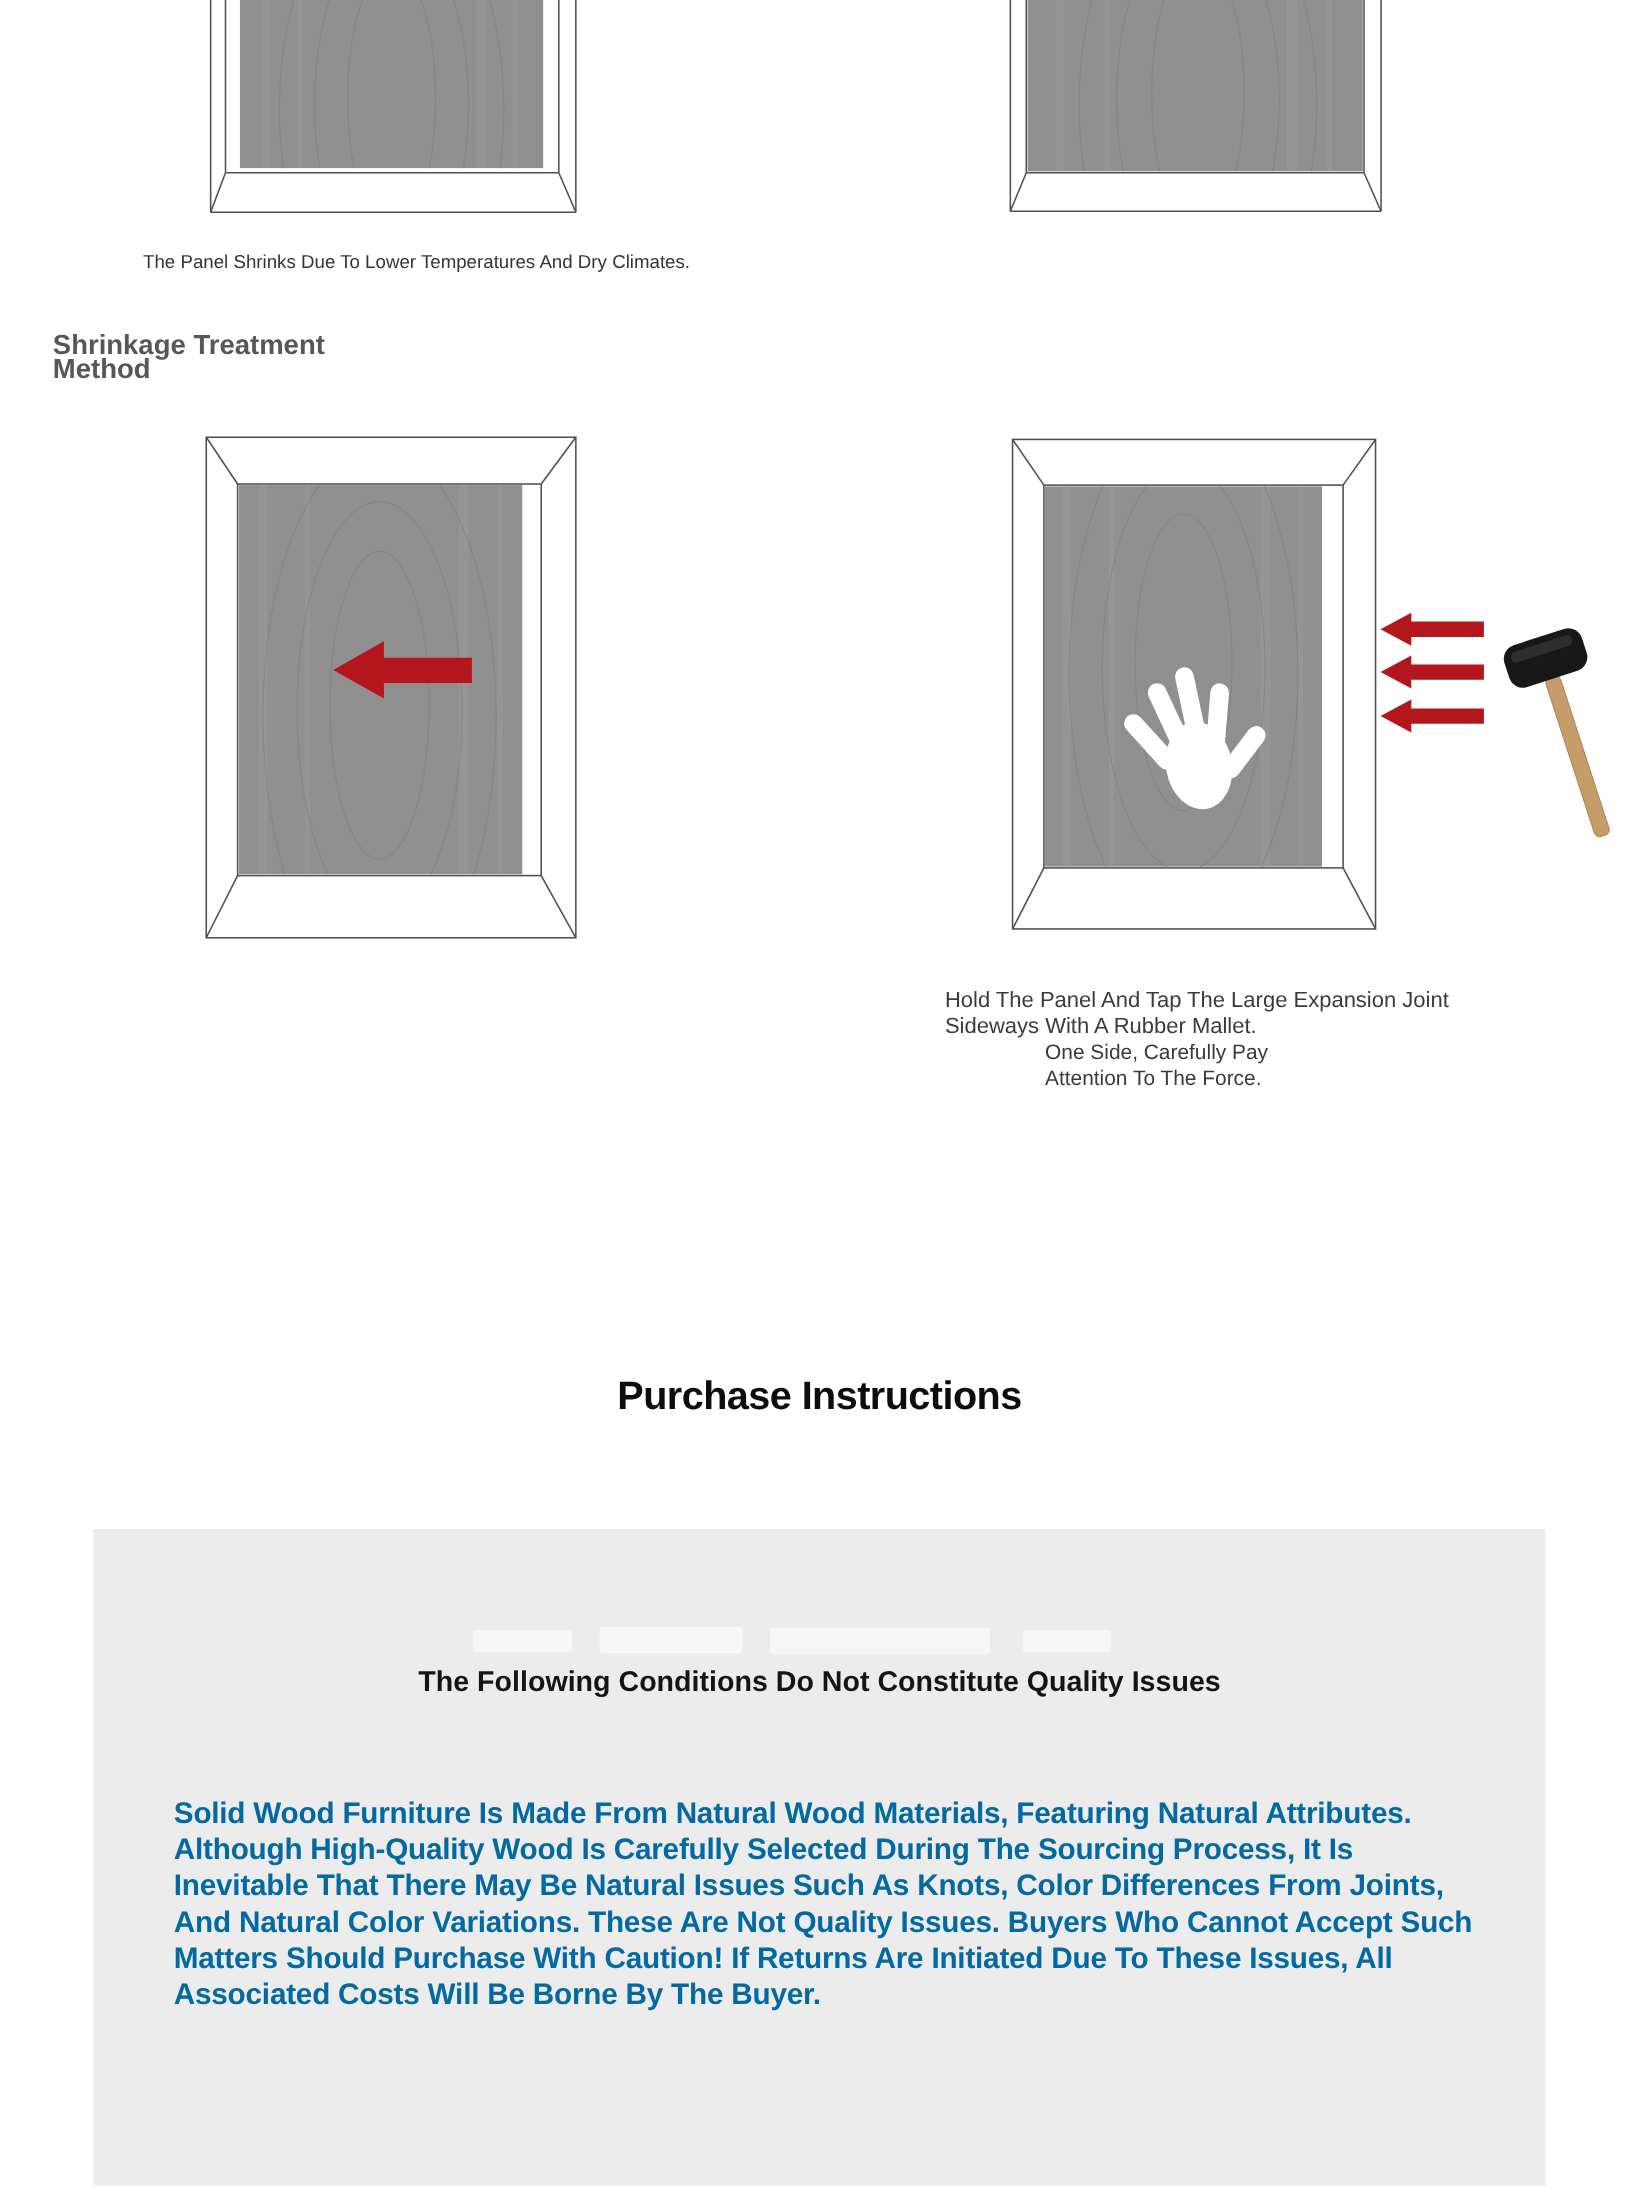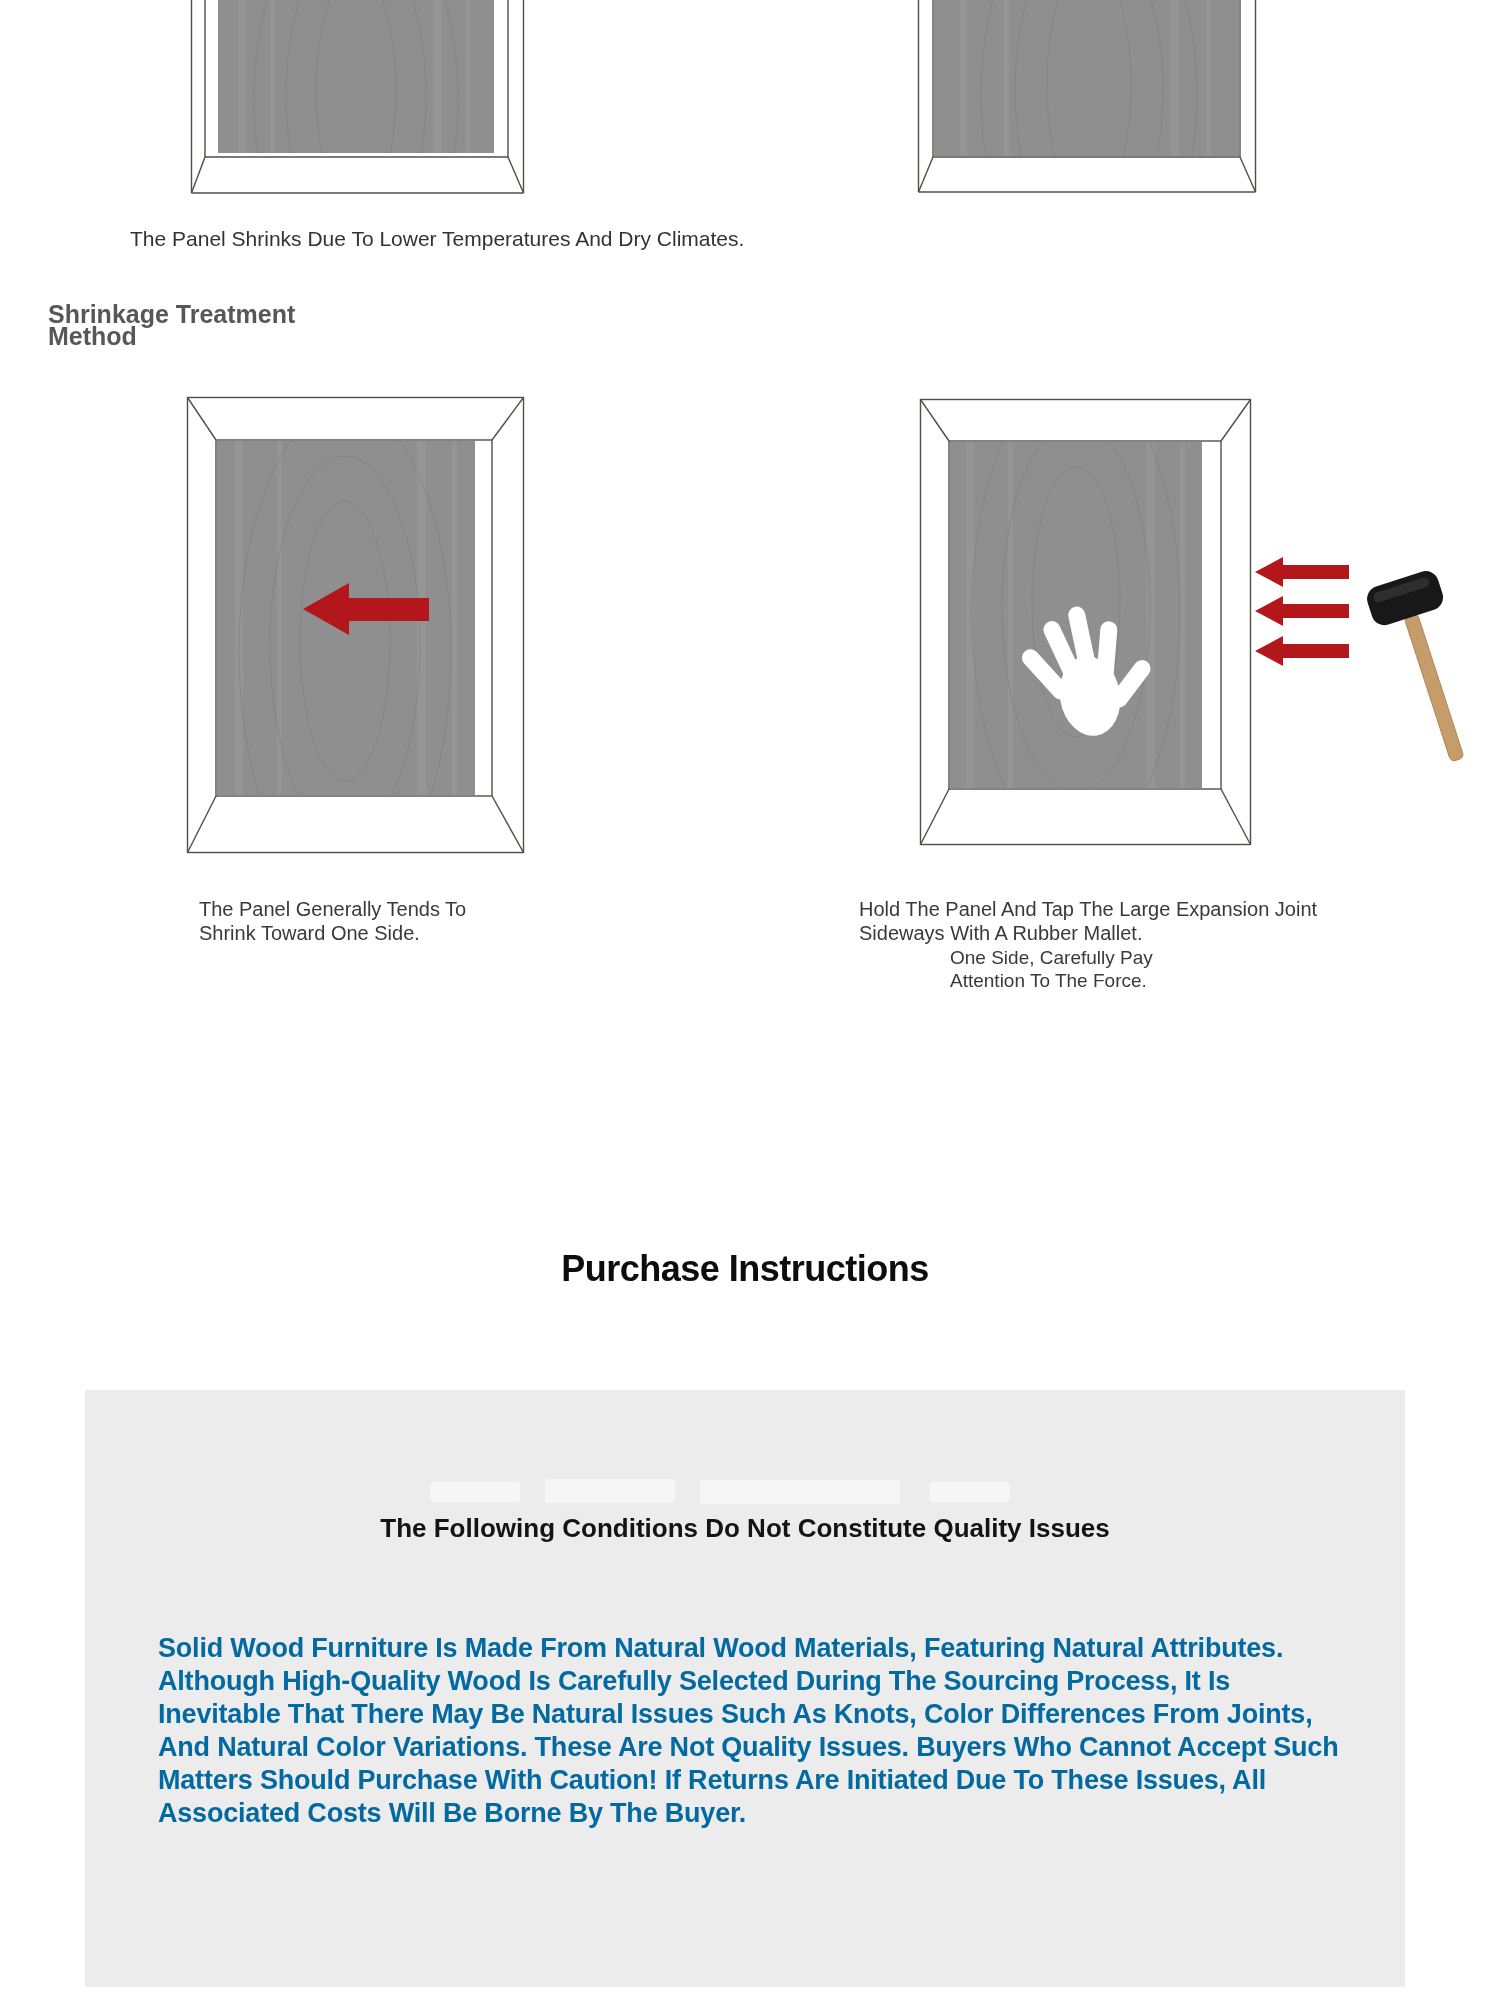--- a/index.html
+++ b/index.html
@@ -1,19 +1,19 @@
 <!DOCTYPE html>
 <html><head>
 <meta charset="utf-8">
 <style>
   html,body{margin:0;padding:0;background:#ffffff;}
   .page{position:relative;width:1490px;height:2000px;background:#ffffff;overflow:hidden;
         font-family:"Liberation Sans",sans-serif;}
   .abs{position:absolute;}
-  .cap{color:#333333;font-size:21px;line-height:23px;}
+  .cap{color:#333333;font-size:17px;line-height:23px;}
   .cap--mid{font-size:20px;line-height:24px;color:#3a3a3a;}
   .cap--note{font-size:19px;line-height:23px;color:#3a3a3a;}
   .preline{white-space:pre-line;}
   .sec-heading{font-weight:bold;color:#575757;font-size:25px;line-height:22px;}
   .title{left:0;top:1248px;width:100%;text-align:center;font-size:36px;font-weight:800;
          color:#0d0d0d;letter-spacing:-0.5px;}
   .graybox{left:85px;top:1390px;width:1320px;height:597px;background:#ececec;}
   .box-heading{left:85px;top:1513px;width:1320px;text-align:center;font-weight:bold;
                font-size:26px;color:#141414;}
   .body-text{left:158px;top:1632px;width:1182px;font-weight:bold;font-size:27px;
@@ -151,22 +151,20 @@
       <polygon points="336,253 364,238 364,246 430,246 430,260 364,260 364,268"></polygon>
     </g>
 
     <g transform="translate(487,203) rotate(-18)">
       <rect x="-7" y="15" width="14" height="152" rx="5" fill="#c69c6b" stroke="#a87f4f" stroke-width="0.8"></rect>
       <rect x="-37" y="-23" width="74" height="40" rx="13" fill="#181818"></rect>
       <rect x="-30" y="-17" width="58" height="10" rx="5" fill="#2e2e2e"></rect>
     </g>
   </svg>
 
-  <div class="abs cap--mid preline" style="position:absolute;left:199px;top:897px;">The Panel Generally Tends To
-Shrink Toward One Side.</div>
   <div class="abs cap--mid preline" style="left:859px;top:897px;">Hold The Panel And Tap The Large Expansion Joint
 Sideways With A Rubber Mallet.</div>
   <div class="abs cap--note preline" style="left:950px;top:946px;width:240px;">One Side, Carefully Pay
 Attention To The Force.</div>
 
   <div class="abs title">Purchase Instructions</div>
 
   <div class="abs graybox">
     <span class="ghost" style="left:345px;top:92px;width:90px;height:20px;"></span>
     <span class="ghost" style="left:460px;top:89px;width:130px;height:24px;"></span>

